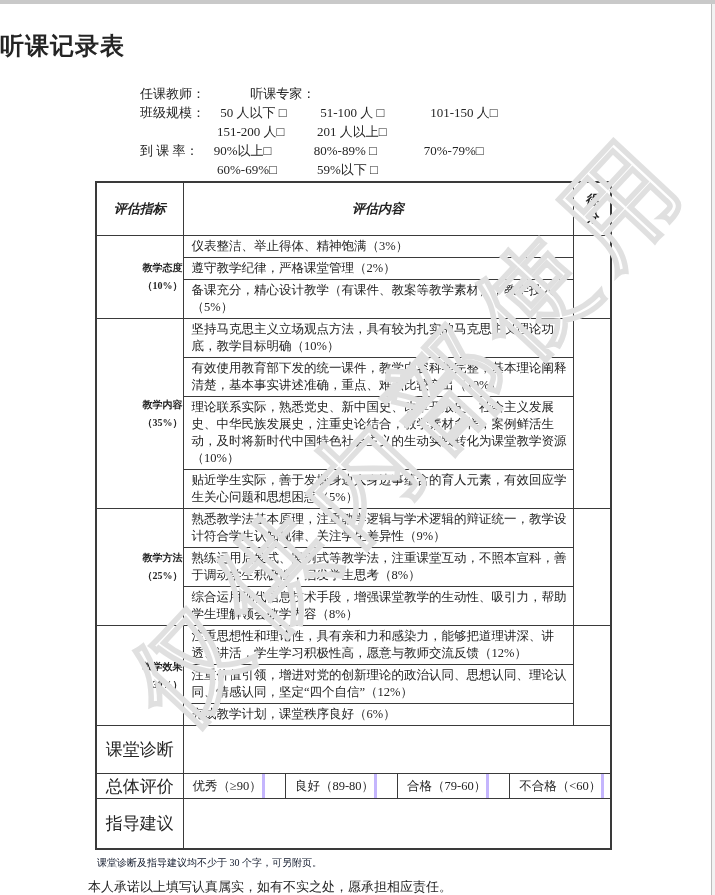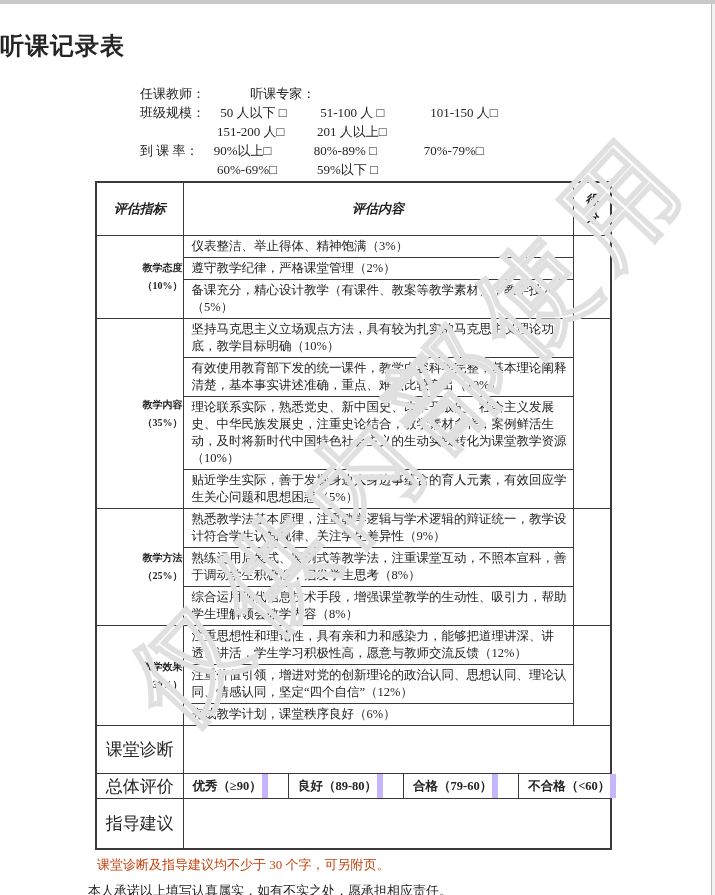--- a/index.html
+++ b/index.html
@@ -44,25 +44,25 @@
   table.eval th{height:22px;font-weight:bold;font-size:13px;text-align:center;padding:8px;font-style:italic;}
   td.content{padding:2px 6px 2px 8px;line-height:17px;text-align:left;vertical-align:middle;}
   td.indicator{text-align:right;font-weight:bold;font-size:10px;line-height:18px;vertical-align:middle;padding:0;}
   td.score{padding:0;}
   td.rowlabel{text-align:center;font-weight:normal;font-size:17px;vertical-align:middle;padding:0;}
   tr.row-diagnosis{height:48px;}
   tr.row-overall{height:24px;}
   tr.row-advice{height:50px;}
   td.overall-td{padding:0;vertical-align:middle;}
   .overall-wrap{display:flex;align-items:stretch;height:24px;}
-  .overall-opt{flex:1 1 auto;border-right:6px solid #c4b5fd;display:flex;align-items:center;padding-left:9px;white-space:nowrap;font-weight:bold;}
+  .overall-opt{flex:1 1 auto;border-right:3px solid #c4b5fd;display:flex;align-items:center;padding-left:9px;white-space:nowrap;}
   .overall-gap{flex:0 0 20px;border-right:1px solid #3a3a3a;}
   .overall-gap.last{flex:0 0 14px;border-right:none;}
 
-  .foot-note{margin:6px 0 0 97px;font-size:13px;color:#c2410c;}
+  .foot-note{margin:6px 0 0 97px;font-size:10px;color:#0f172a;}
   .foot-promise{margin:8px 0 0 88px;font-size:13px;}
   .foot-signer{margin:5px 0 0 88px;font-size:13px;}
 </style>
 </head>
 <body>
 
 <div class="page">
   <div class="top-strip"></div>
   <div class="right-shade"></div>
   <div class="right-line"></div>

